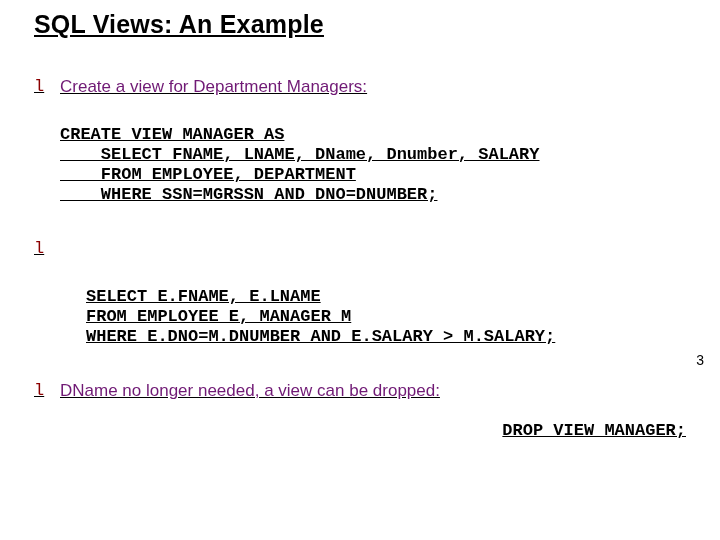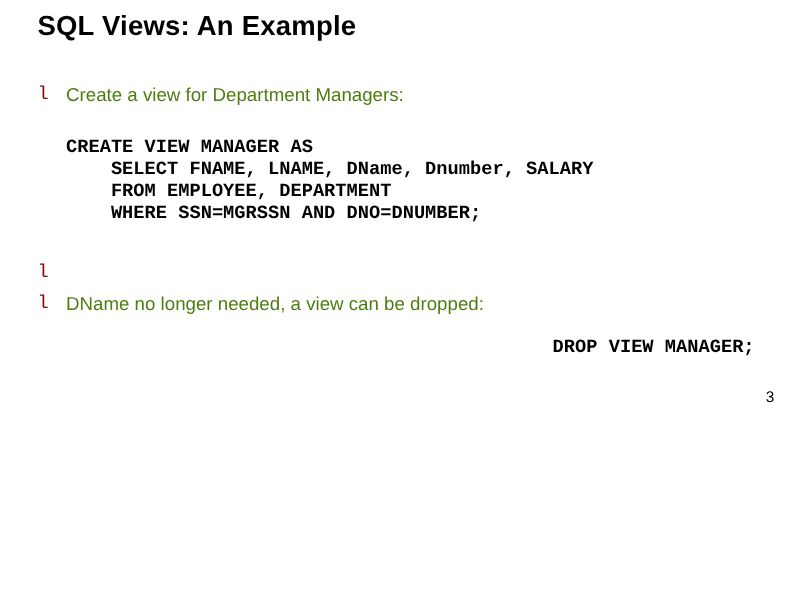--- a/index.html
+++ b/index.html
@@ -12,20 +12,21 @@
     color: #000;
     position: relative;
     overflow: hidden;
   }
   .slide {
     box-sizing: border-box;
     width: 720px;
     height: 380px;
     padding: 10px 34px 0 34px;
     position: relative;
+    text-decoration: underline;
   }
   .title {
     font-family: Verdana, Geneva, sans-serif;
     font-weight: bold;
     font-size: 25px;
     color: #000;
     margin-bottom: 38px;
     letter-spacing: 0.2px;
   }
   .bullet-row {
@@ -40,21 +41,21 @@
     font-size: 17px;
     line-height: 20px;
     color: #8b0000;
     font-weight: normal;
     text-align: left;
   }
   .bullet-text {
     font-family: Arial, Helvetica, sans-serif;
     font-size: 17px;
     line-height: 20px;
-    color: #4d7c0f;
+    color: #701a75;
   }
   .code-block {
     font-family: "Courier New", Courier, monospace;
     font-weight: bold;
     font-size: 17px;
     line-height: 20px;
     color: #000;
     white-space: pre;
     margin-left: 26px;
     margin-top: 28px;
@@ -86,20 +87,23 @@
 
   <div class="code-block">CREATE VIEW MANAGER AS
     SELECT FNAME, LNAME, DName, Dnumber, SALARY
     FROM EMPLOYEE, DEPARTMENT
     WHERE SSN=MGRSSN AND DNO=DNUMBER;</div>
 
   <div class="bullet-row">
     <div class="bullet">l</div>
   </div>
 
+  <div class="code-block" style="margin-left:52px;">SELECT E.FNAME, E.LNAME
+FROM EMPLOYEE E, MANAGER M
+WHERE E.DNO=M.DNUMBER AND E.SALARY &gt; M.SALARY;</div>
 
   <div class="bullet-row">
     <div class="bullet">l</div>
     <div class="bullet-text">DName no longer needed, a view can be dropped:</div>
   </div>
 
   <div class="code-block tight-bottom" style="margin-left:52px; margin-top:20px;text-align:right;">DROP VIEW MANAGER;</div>
 
   <div class="page-number">3</div>
 </div>

